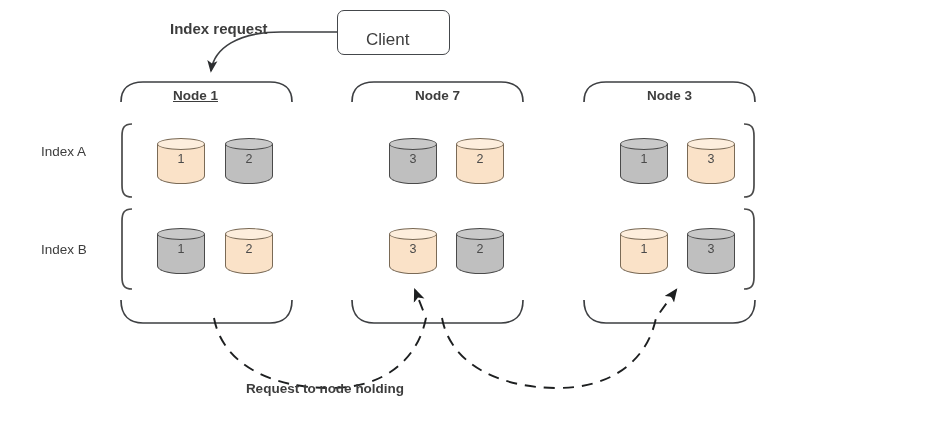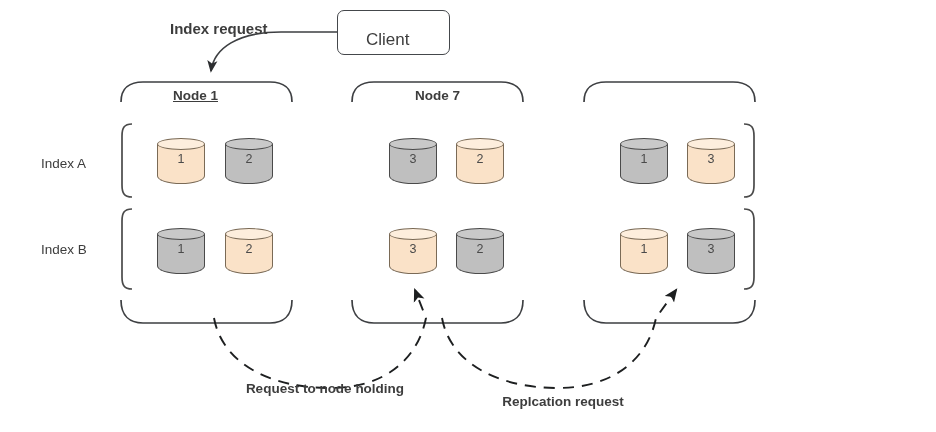--- a/index.html
+++ b/index.html
@@ -138,26 +138,26 @@
 
   <div class="client-box"></div>
   <div class="lbl lbl-client">Client</div>
 
   <div class="lbl lbl-index-request">Index request</div>
 
   <div class="lbl lbl-caption" style="left:225px; top:381px; width:200px;">
     <div>Request to node holding</div>
   </div>
 
-  <div class="lbl lbl-caption" style="left:463px; top:394px; width:200px;">Replcation request</div>
 
   <div class="lbl lbl-node" style="left:110px; top:88px; width:171px; text-align:center;text-decoration:underline;">Node 1</div>
   <div class="lbl lbl-node" style="left:352px; top:88px; width:171px; text-align:center;">Node 7</div>
-
-  <div class="lbl lbl-idx" style="left:41px; top:156px;">Index A</div>
+  <div class="lbl lbl-node" style="left:584px; top:88px; width:171px; text-align:center;">Node 3</div>
+
+  <div class="lbl lbl-idx" style="left:41px; top:144px;">Index A</div>
   <div class="lbl lbl-idx" style="left:41px; top:242px;">Index B</div>
 
   <div class="cyl orange" style="left:157px; top:138px;">
     <div class="body"></div>
     <div class="top"></div>
     <div class="num">1</div>
   </div>
   <div class="cyl gray" style="left:225px; top:138px;">
     <div class="body"></div>
     <div class="top"></div>

